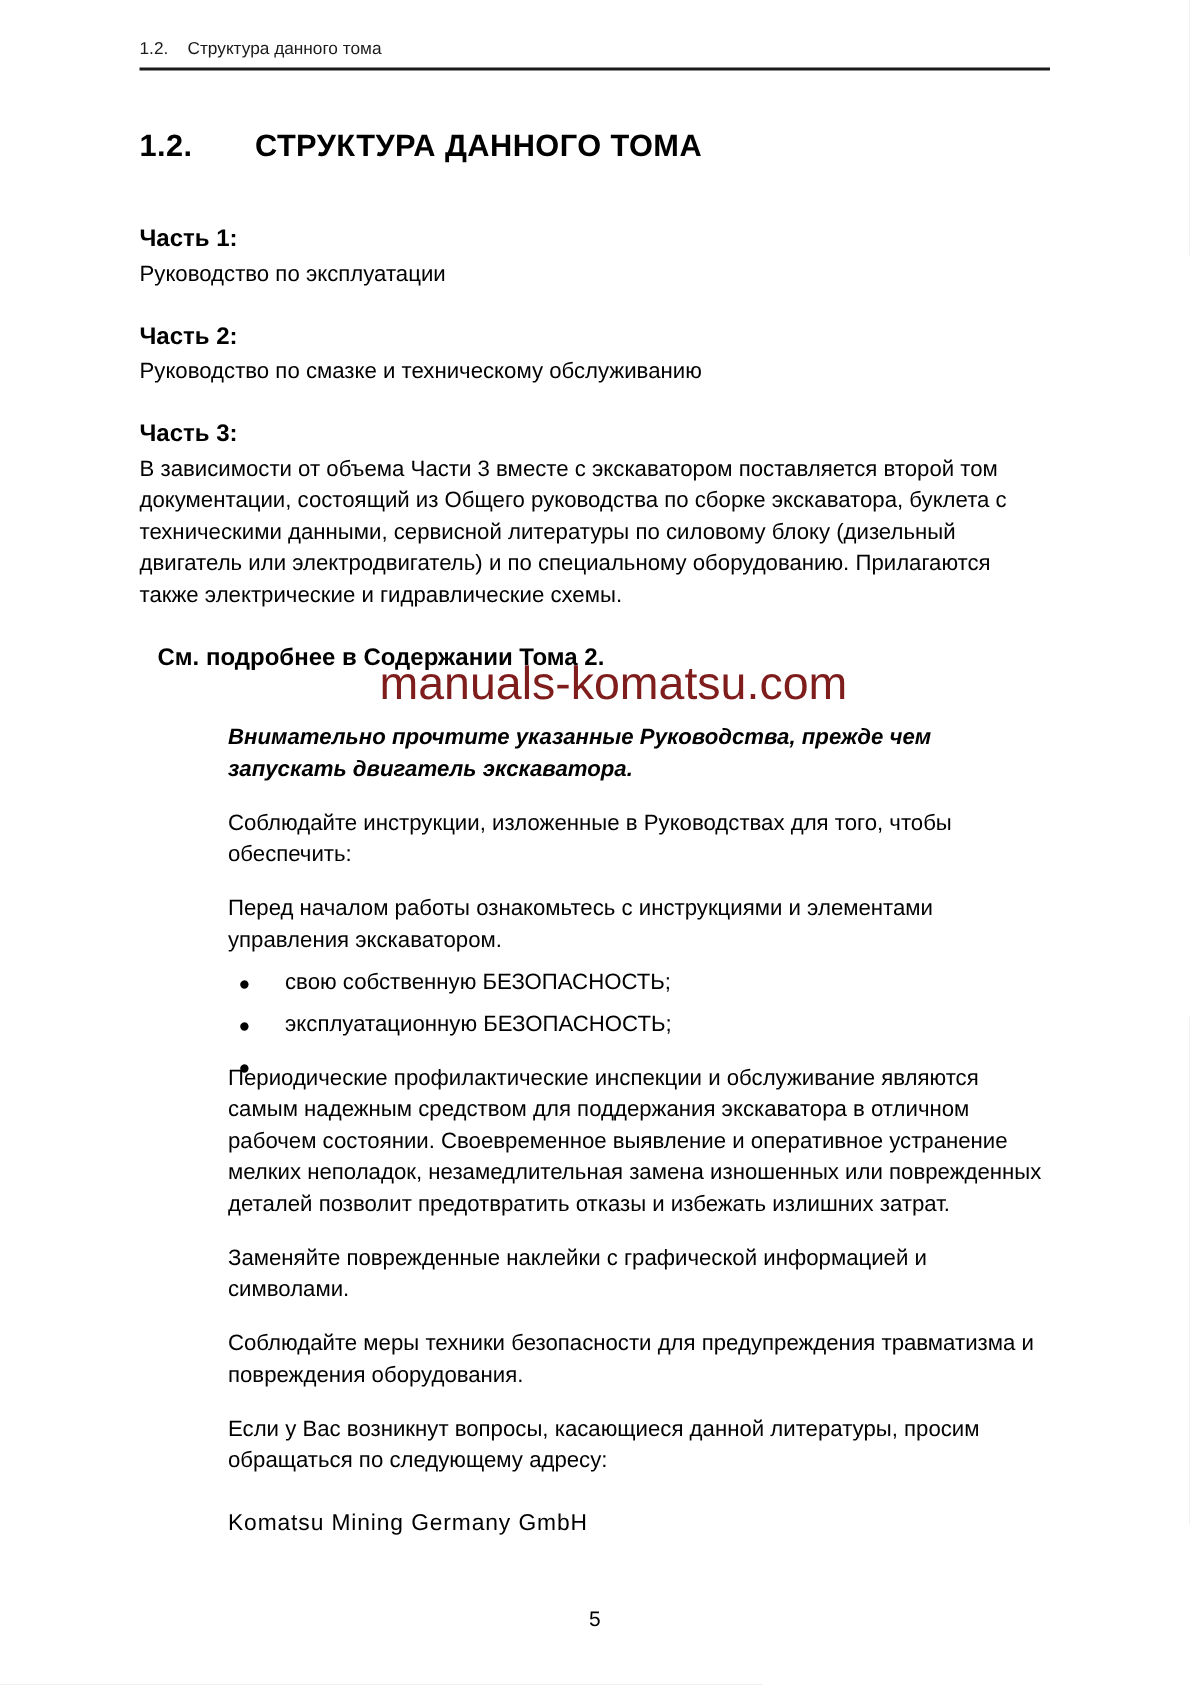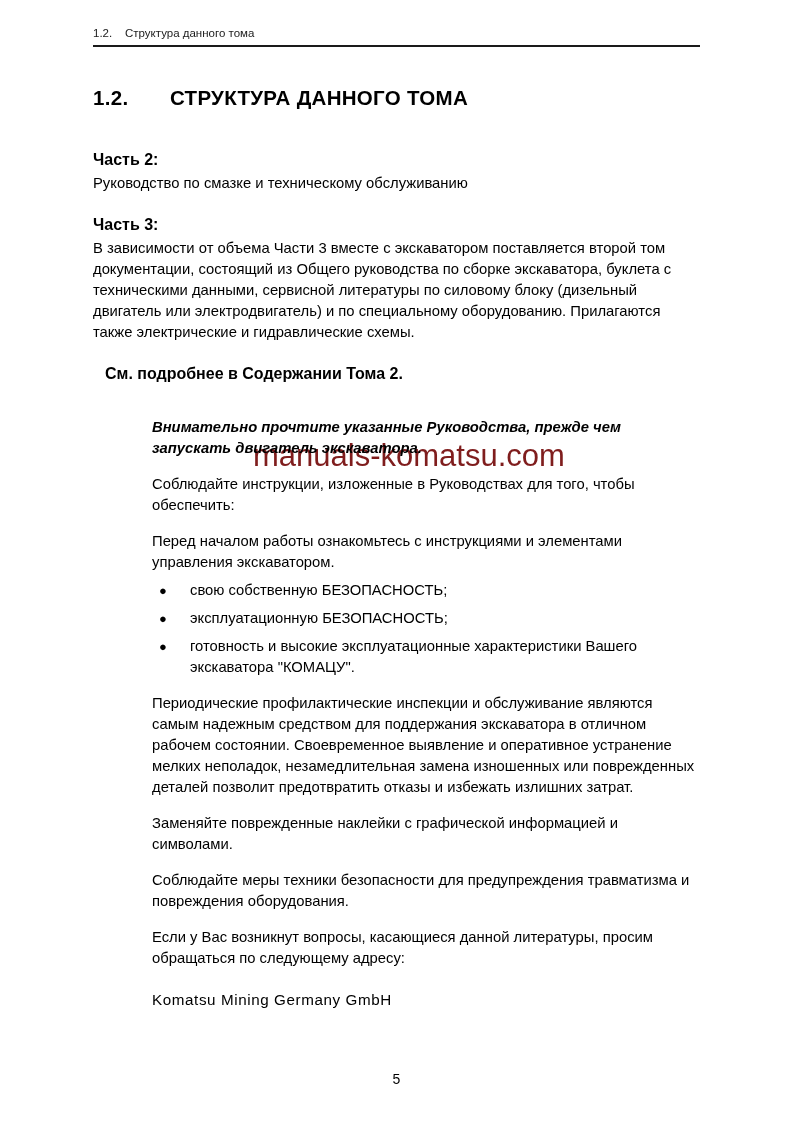--- a/index.html
+++ b/index.html
@@ -122,20 +122,24 @@
     <span class="rh-title">Структура данного тома</span>
   </div>
 
   <div class="content">
 
     <div class="doc-title">
       <span class="t-num">1.2.</span>
       <span class="t-text">СТРУКТУРА ДАННОГО ТОМА</span>
     </div>
 
+    <div class="part">
+      <div class="part-heading">Часть 1:</div>
+      <p class="part-body">Руководство по эксплуатации</p>
+    </div>
 
     <div class="part">
       <div class="part-heading">Часть 2:</div>
       <p class="part-body">Руководство по смазке и техническому обслуживанию</p>
     </div>
 
     <div class="part">
       <div class="part-heading">Часть 3:</div>
       <p class="part-body">В зависимости от объема Части 3 вместе с экскаватором поставляется второй том документации, состоящий из Общего руководства по сборке экскаватора, буклета с техническими данными, сервисной литературы по силовому блоку (дизельный двигатель или электродвигатель) и по специальному оборудованию. Прилагаются также электрические и гидравлические схемы.</p>
     </div>
@@ -151,21 +155,20 @@
         <li class="bullet-item">
           <span class="bullet-dot">●</span>
           <span>свою собственную БЕЗОПАСНОСТЬ;</span>
         </li>
         <li class="bullet-item">
           <span class="bullet-dot">●</span>
           <span>эксплуатационную БЕЗОПАСНОСТЬ;</span>
         </li>
         <li class="bullet-item">
           <span class="bullet-dot">●</span>
-          <span>готовность и высокие эксплуатационные характеристики Вашего экскаватора "КОМАЦУ".</span>
         </li>
       </ul>
 
       <p>Периодические профилактические инспекции и обслуживание являются самым надежным средством для поддержания экскаватора в отличном рабочем состоянии.  Своевременное выявление и оперативное устранение мелких неполадок, незамедлительная замена изношенных или поврежденных деталей позволит предотвратить отказы и избежать излишних затрат.</p>
       <p>Заменяйте поврежденные наклейки с графической информацией и символами.</p>
       <p>Соблюдайте меры техники безопасности для предупреждения травматизма и повреждения оборудования.</p>
       <p>Если у Вас возникнут вопросы, касающиеся данной литературы, просим обращаться по следующему адресу:</p>
 
       <div class="company-name">Komatsu Mining Germany GmbH</div>
 

